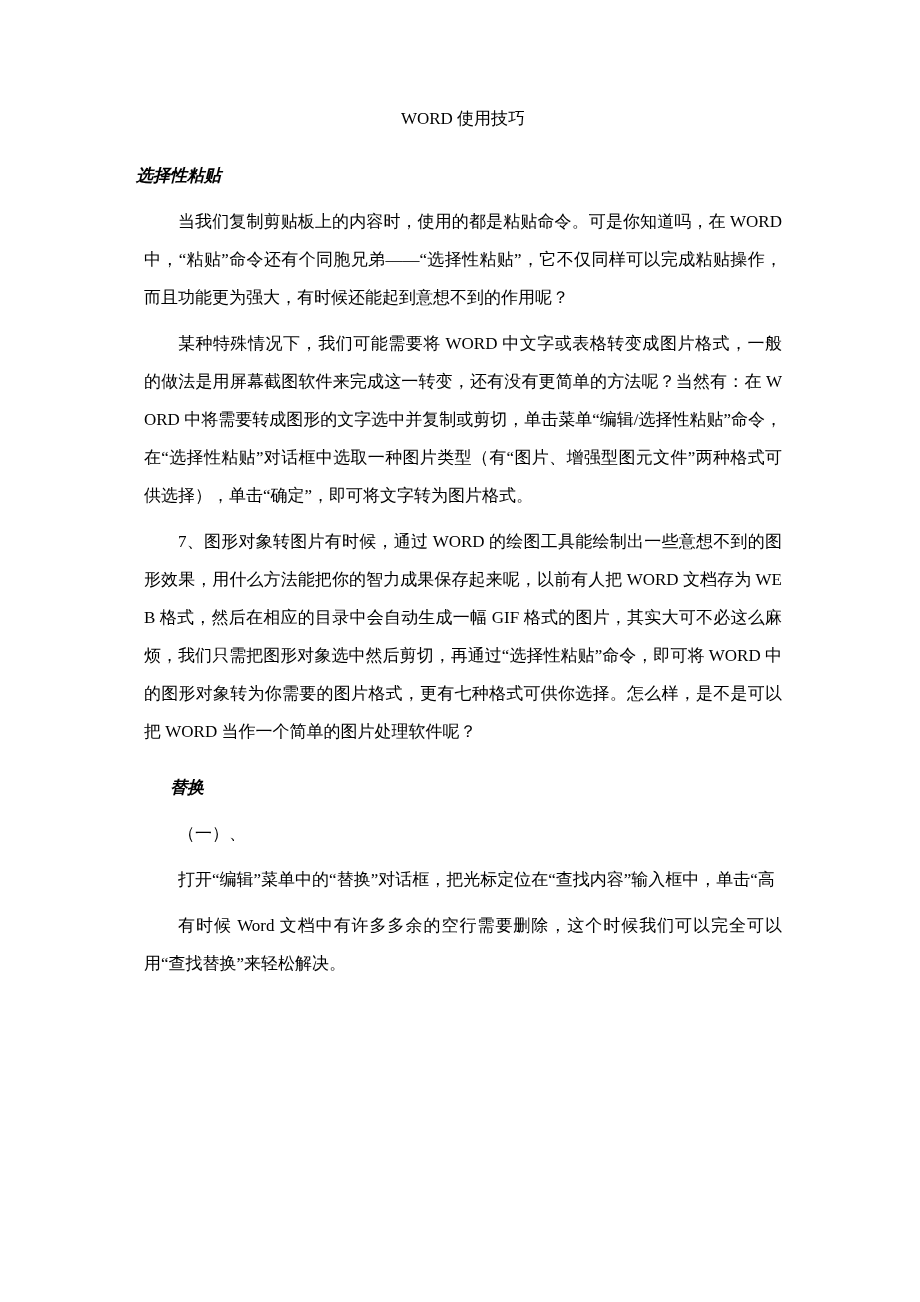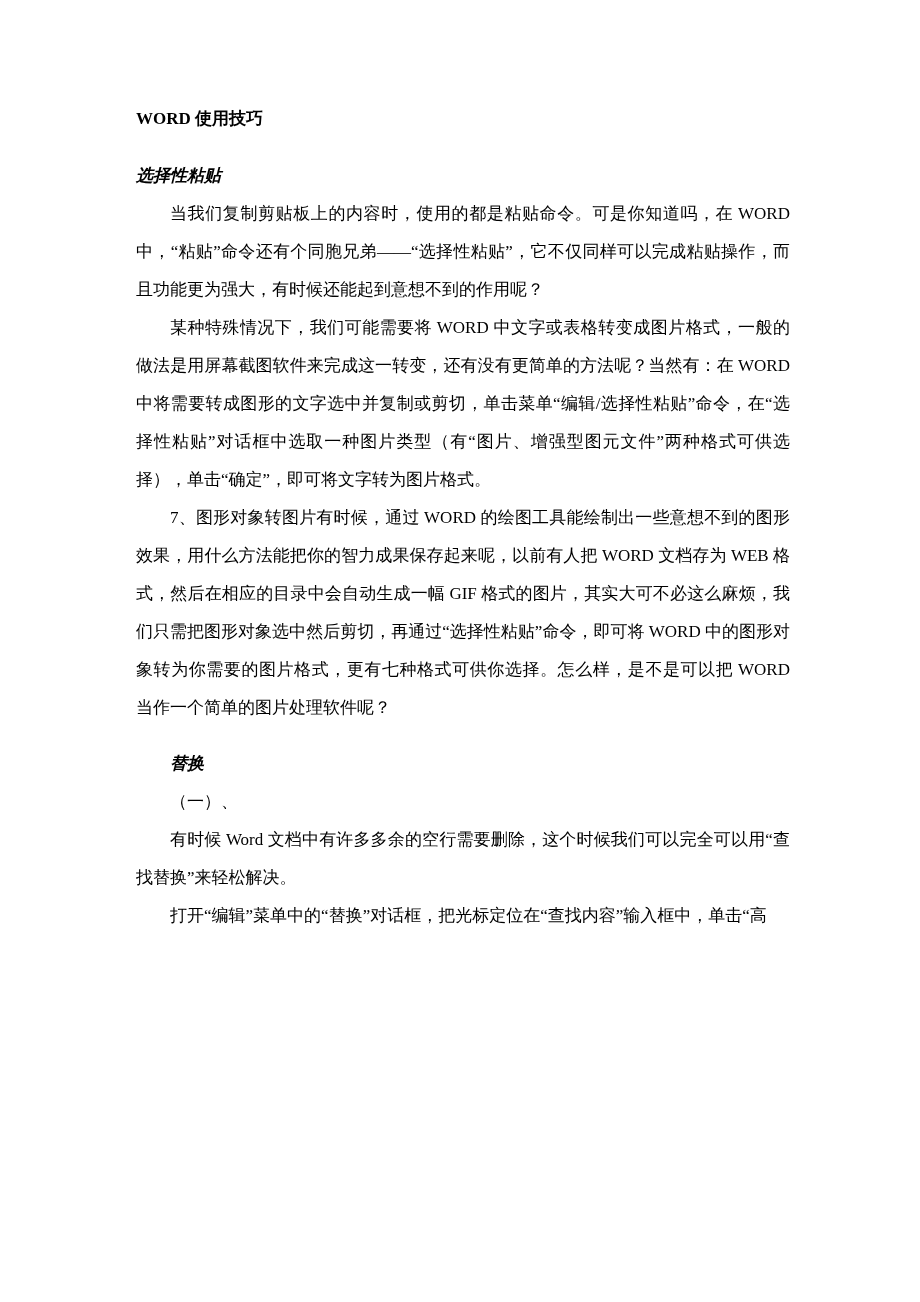--- a/index.html
+++ b/index.html
@@ -14,41 +14,42 @@
     background: #ffffff;
     padding: 100px 130px 40px 136px;
     font-family: "Liberation Serif", "DejaVu Serif", serif;
     color: #000000;
     overflow: hidden;
   }
   .doc-title {
     margin: 0 0 19px 0;
     font-size: 17px;
     line-height: 38px;
-    font-weight: bold;
+    font-weight: normal;
+    text-align: center;
   }
   .heading {
     margin: 0;
     font-size: 17px;
     line-height: 38px;
     font-weight: bold;
     text-align: left;
     font-style: italic;
   }
   .heading.indented {
     text-indent: 2em;
   }
   .gap-before {
     margin-top: 18px;
   }
   .small-gap-before {
     margin-top: 9px;
   }
   p.para {
-    margin: 0;
+    margin: 8px;
     font-size: 17px;
     line-height: 38px;
     text-align: justify;
     text-indent: 2em;
     word-break: break-all;
   }
 </style>
 </head>
 <body>
 
@@ -64,17 +65,17 @@
   <p class="para">某种特殊情况下，我们可能需要将 WORD 中文字或表格转变成图片格式，一般的做法是用屏幕截图软件来完成这一转变，还有没有更简单的方法呢？当然有：在 WORD 中将需要转成图形的文字选中并复制或剪切，单击菜单“编辑/选择性粘贴”命令，在“选择性粘贴”对话框中选取一种图片类型（有“图片、增强型图元文件”两种格式可供选择），单击“确定”，即可将文字转为图片格式。</p>
 
   <p class="para">7、图形对象转图片有时候，通过 WORD 的绘图工具能绘制出一些意想不到的图形效果，用什么方法能把你的智力成果保存起来呢，以前有人把 WORD 文档存为 WEB 格式，然后在相应的目录中会自动生成一幅 GIF 格式的图片，其实大可不必这么麻烦，我们只需把图形对象选中然后剪切，再通过“选择性粘贴”命令，即可将 WORD 中的图形对象转为你需要的图片格式，更有七种格式可供你选择。怎么样，是不是可以把 WORD 当作一个简单的图片处理软件呢？</p>
 
 
 
   <h2 class="heading indented gap-before">替换</h2>
 
   <p class="para">（一）、</p>
 
+  <p class="para small-gap-before">打开“编辑”菜单中的“替换”对话框，把光标定位在“查找内容”输入框中，单击“高</p>
+
   <p class="para">有时候 Word 文档中有许多多余的空行需要删除，这个时候我们可以完全可以用“查找替换”来轻松解决。</p>
-
-  <p class="para small-gap-before">打开“编辑”菜单中的“替换”对话框，把光标定位在“查找内容”输入框中，单击“高</p>
 
 </div>
 
 </body></html>

